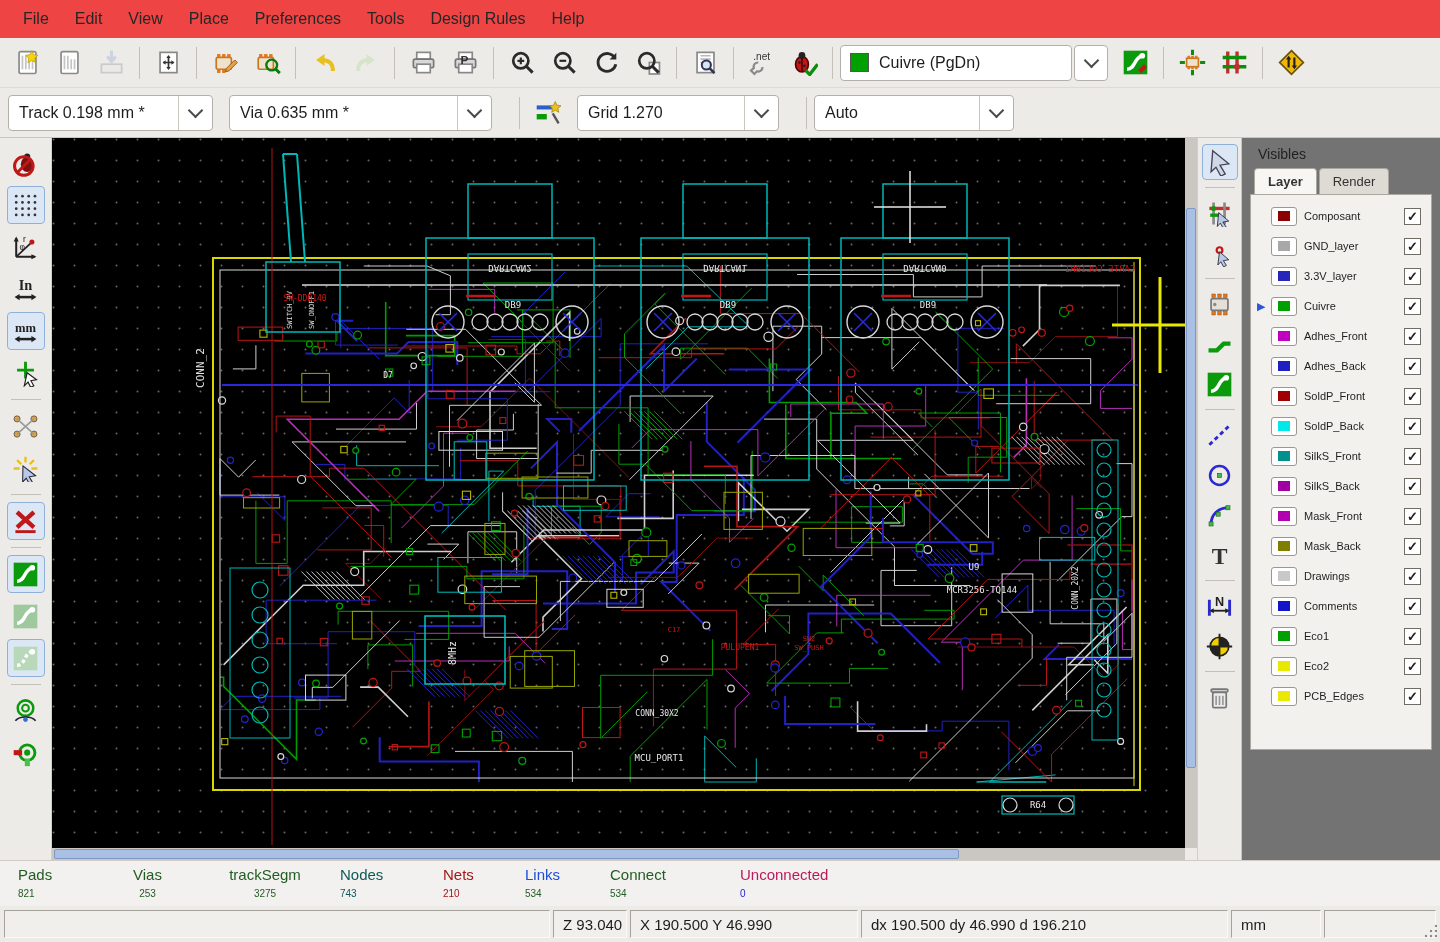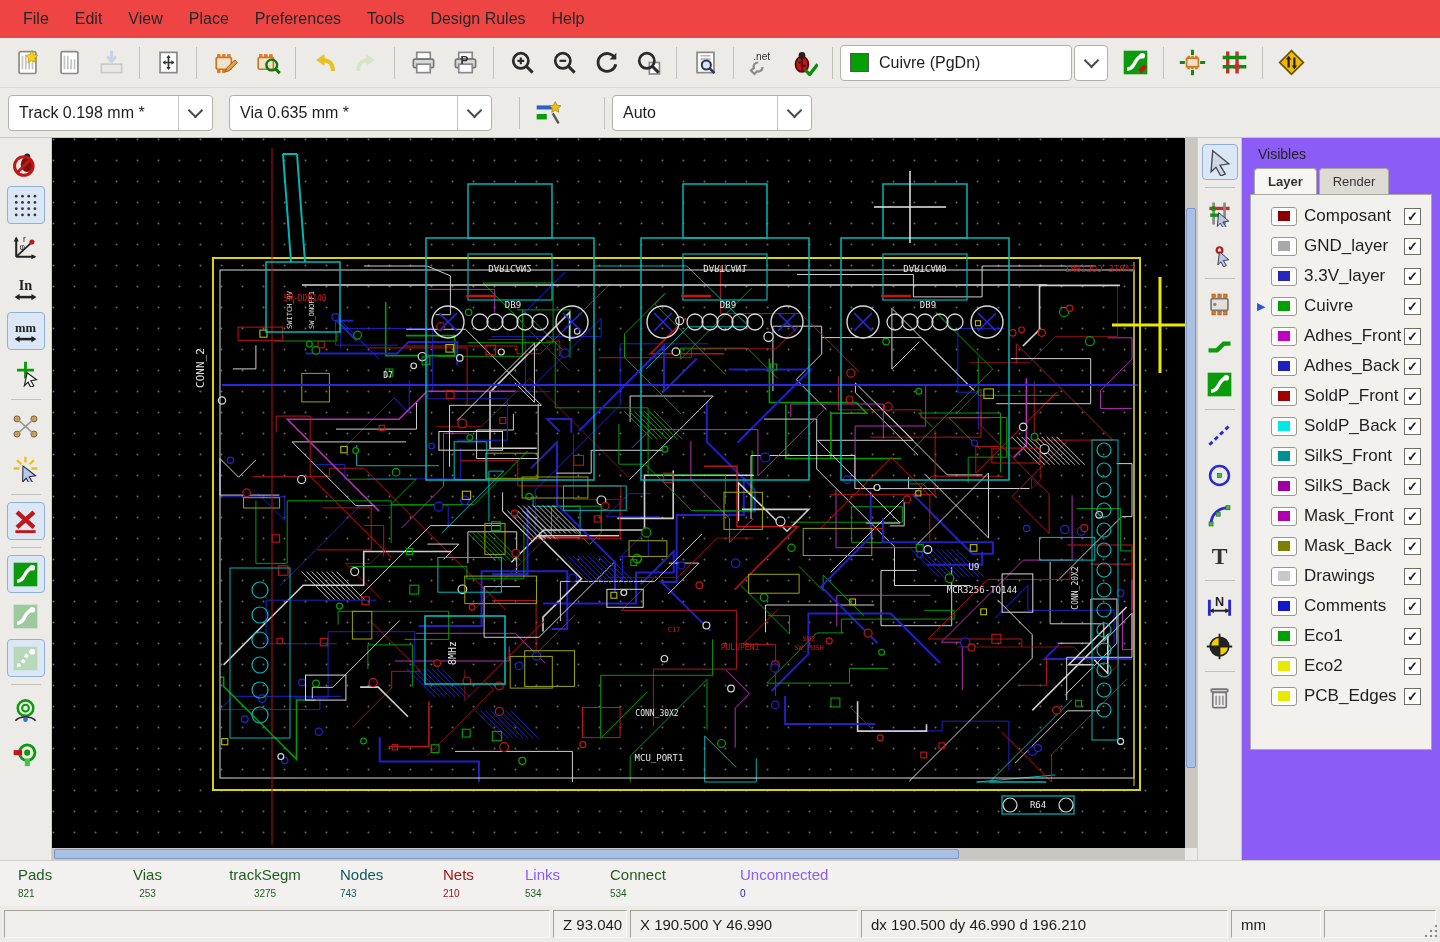--- a/index.html
+++ b/index.html
@@ -34,35 +34,35 @@
   .sidetools .tbi{width:38px;height:38px;margin:2px 0}
   #right-tools .tbi{width:36px;height:36px}
   .hsep{height:1px;width:30px;background:#c3c0ba;margin:5px auto}
   
   #canvas-wrap{position:absolute;left:52px;top:138px;width:1133px;height:710px;background:#000}
   #vscroll{position:absolute;left:1185px;top:138px;width:12px;height:710px;background:#cac7c2}
   #vthumb{position:absolute;left:1px;top:70px;width:10px;height:560px;background:#a9c0e4;border:1px solid #7e99c4;box-sizing:border-box;border-radius:2px}
   #hscroll{position:absolute;left:52px;top:848px;width:1133px;height:12px;background:#cac7c2}
   #hthumb{position:absolute;left:2px;top:1px;width:905px;height:10px;background:#a9c0e4;border:1px solid #7e99c4;box-sizing:border-box;border-radius:2px}
   
-  #layers-panel{position:absolute;left:1241px;top:138px;width:199px;height:722px;background:#8b5cf6;
+  #layers-panel{position:absolute;left:1241px;top:138px;width:199px;height:722px;background:#737373;
                 border-left:1px solid #c9c6c0;box-sizing:border-box}
   .panel-title{font-size:14px;padding:8px 0 6px 16px;color:#222}
   .tabs{display:flex;margin-left:12px}
   .tab{font-size:13px;padding:5px 13px;border:1px solid #aaa79f;border-bottom:none;border-radius:4px 4px 0 0;
        background:#dedbd5;color:#333;margin-right:2px}
   .tab.active{background:#f7f6f3;font-weight:bold}
   .layer-list{margin:0 8px;border:1px solid #aaa79f;background:#f2f1ee;height:548px;padding:6px 0 0 0;overflow:hidden}
   .layer-row{display:flex;align-items:center;height:30px;padding-left:6px;position:relative}
   .layer-arrow{width:14px;font-size:11px;color:#2f54d8;visibility:hidden}
   .layer-row.active .layer-arrow{visibility:visible}
   .swatch{width:24px;height:17px;background:#fff;border:1px solid #9a978f;border-radius:3px;
           display:flex;align-items:center;justify-content:center;margin-right:7px;flex:0 0 auto}
   .swatch i{display:block;width:12px;height:10px}
-  .layer-name{font-size:17px;color:#1e1e1e;flex:1;white-space:nowrap}
+  .layer-name{font-size:11px;color:#1e1e1e;flex:1;white-space:nowrap}
   .cbx{width:15px;height:15px;border:1px solid #6f6c66;background:#fff;margin-right:10px;
        display:flex;align-items:center;justify-content:center;font-size:13px;font-weight:bold;color:#222;flex:0 0 auto}
   
   #stats-bar{position:absolute;left:0;top:860px;width:1440px;height:46px;background:#f2f1ef;
              border-top:1px solid #cfccc6;display:flex;padding-left:18px;box-sizing:border-box}
   .stat-col{display:flex;flex-direction:column;justify-content:center}
   .stat-label{font-size:15px;line-height:19px}
   .stat-value{font-size:10px;line-height:19px}
   #coords-bar{position:absolute;left:0;top:906px;width:1440px;height:36px;background:#edebe7;
               display:flex;align-items:center;padding:2px 4px;box-sizing:border-box}
@@ -344,20 +344,26 @@
           <svg viewBox="0 0 16 16">
             <path d="M1 5h9" stroke="#2a60c8" stroke-width="2.4"></path>
             <path d="M1 10.5h6" stroke="#0b9a0b" stroke-width="3.2"></path>
             <path d="M10.5 8.5l3.5 6" stroke="#555" stroke-width="1.4"></path>
             <path d="M12 1.5l1 2.2 2.4.3-1.8 1.6.5 2.3-2.1-1.2-2.1 1.2.5-2.3-1.8-1.6 2.4-.3z" fill="#e8c020" stroke="#9a7a00" stroke-width=".4"></path>
           </svg>
         </span>
       </div>
     </div>
   <div style="width:8px"></div>
+  <div class="combo" style="width:202px">
+    <span class="combo-text">Grid 1.270</span>
+    <span class="combo-btn">
+        <span class="chev"></span>
+      </span>
+  </div>
   <div style="width:20px"></div>
     <div class="vsep"></div>
   <div class="combo" style="width:200px">
     <span class="combo-text">Auto</span>
     <span class="combo-btn">
         <span class="chev"></span>
       </span>
   </div>
 </div>
 
@@ -1376,29 +1382,29 @@
     </div>
     <div class="stat-col" style="width: 103px;">
       <span class="stat-label" style="color:#0e5858">Nodes</span>
       <span class="stat-value" style="color:#0e5858">743</span>
     </div>
     <div class="stat-col" style="width: 82px;">
       <span class="stat-label" style="color:#a01818">Nets</span>
       <span class="stat-value" style="color:#a01818">210</span>
     </div>
     <div class="stat-col" style="width: 85px;">
-      <span class="stat-label" style="color:#8b5cf6">Links</span>
+      <span class="stat-label" style="color:#1d4ed8">Links</span>
       <span class="stat-value" style="color:#225c22">534</span>
     </div>
     <div class="stat-col" style="width: 130px;">
       <span class="stat-label" style="color:#225c22">Connect</span>
       <span class="stat-value" style="color:#225c22">534</span>
     </div>
     <div class="stat-col" style="width: 170px;">
-      <span class="stat-label" style="color:#8b5cf6">Unconnected</span>
+      <span class="stat-label" style="color:#be185d">Unconnected</span>
       <span class="stat-value" style="color:#2525d8">0</span>
     </div>
   </div>
 
 <div id="coords-bar">
   <div class="coord-cell" style="width:546px"></div>
   <div class="coord-cell" style="width:74px">Z 93.040</div>
   <div class="coord-cell" style="width:228px">X 190.500 Y 46.990</div>
   <div class="coord-cell" style="width:367px">dx 190.500 dy 46.990 d 196.210</div>
   <div class="coord-cell" style="width:90px">mm</div>

